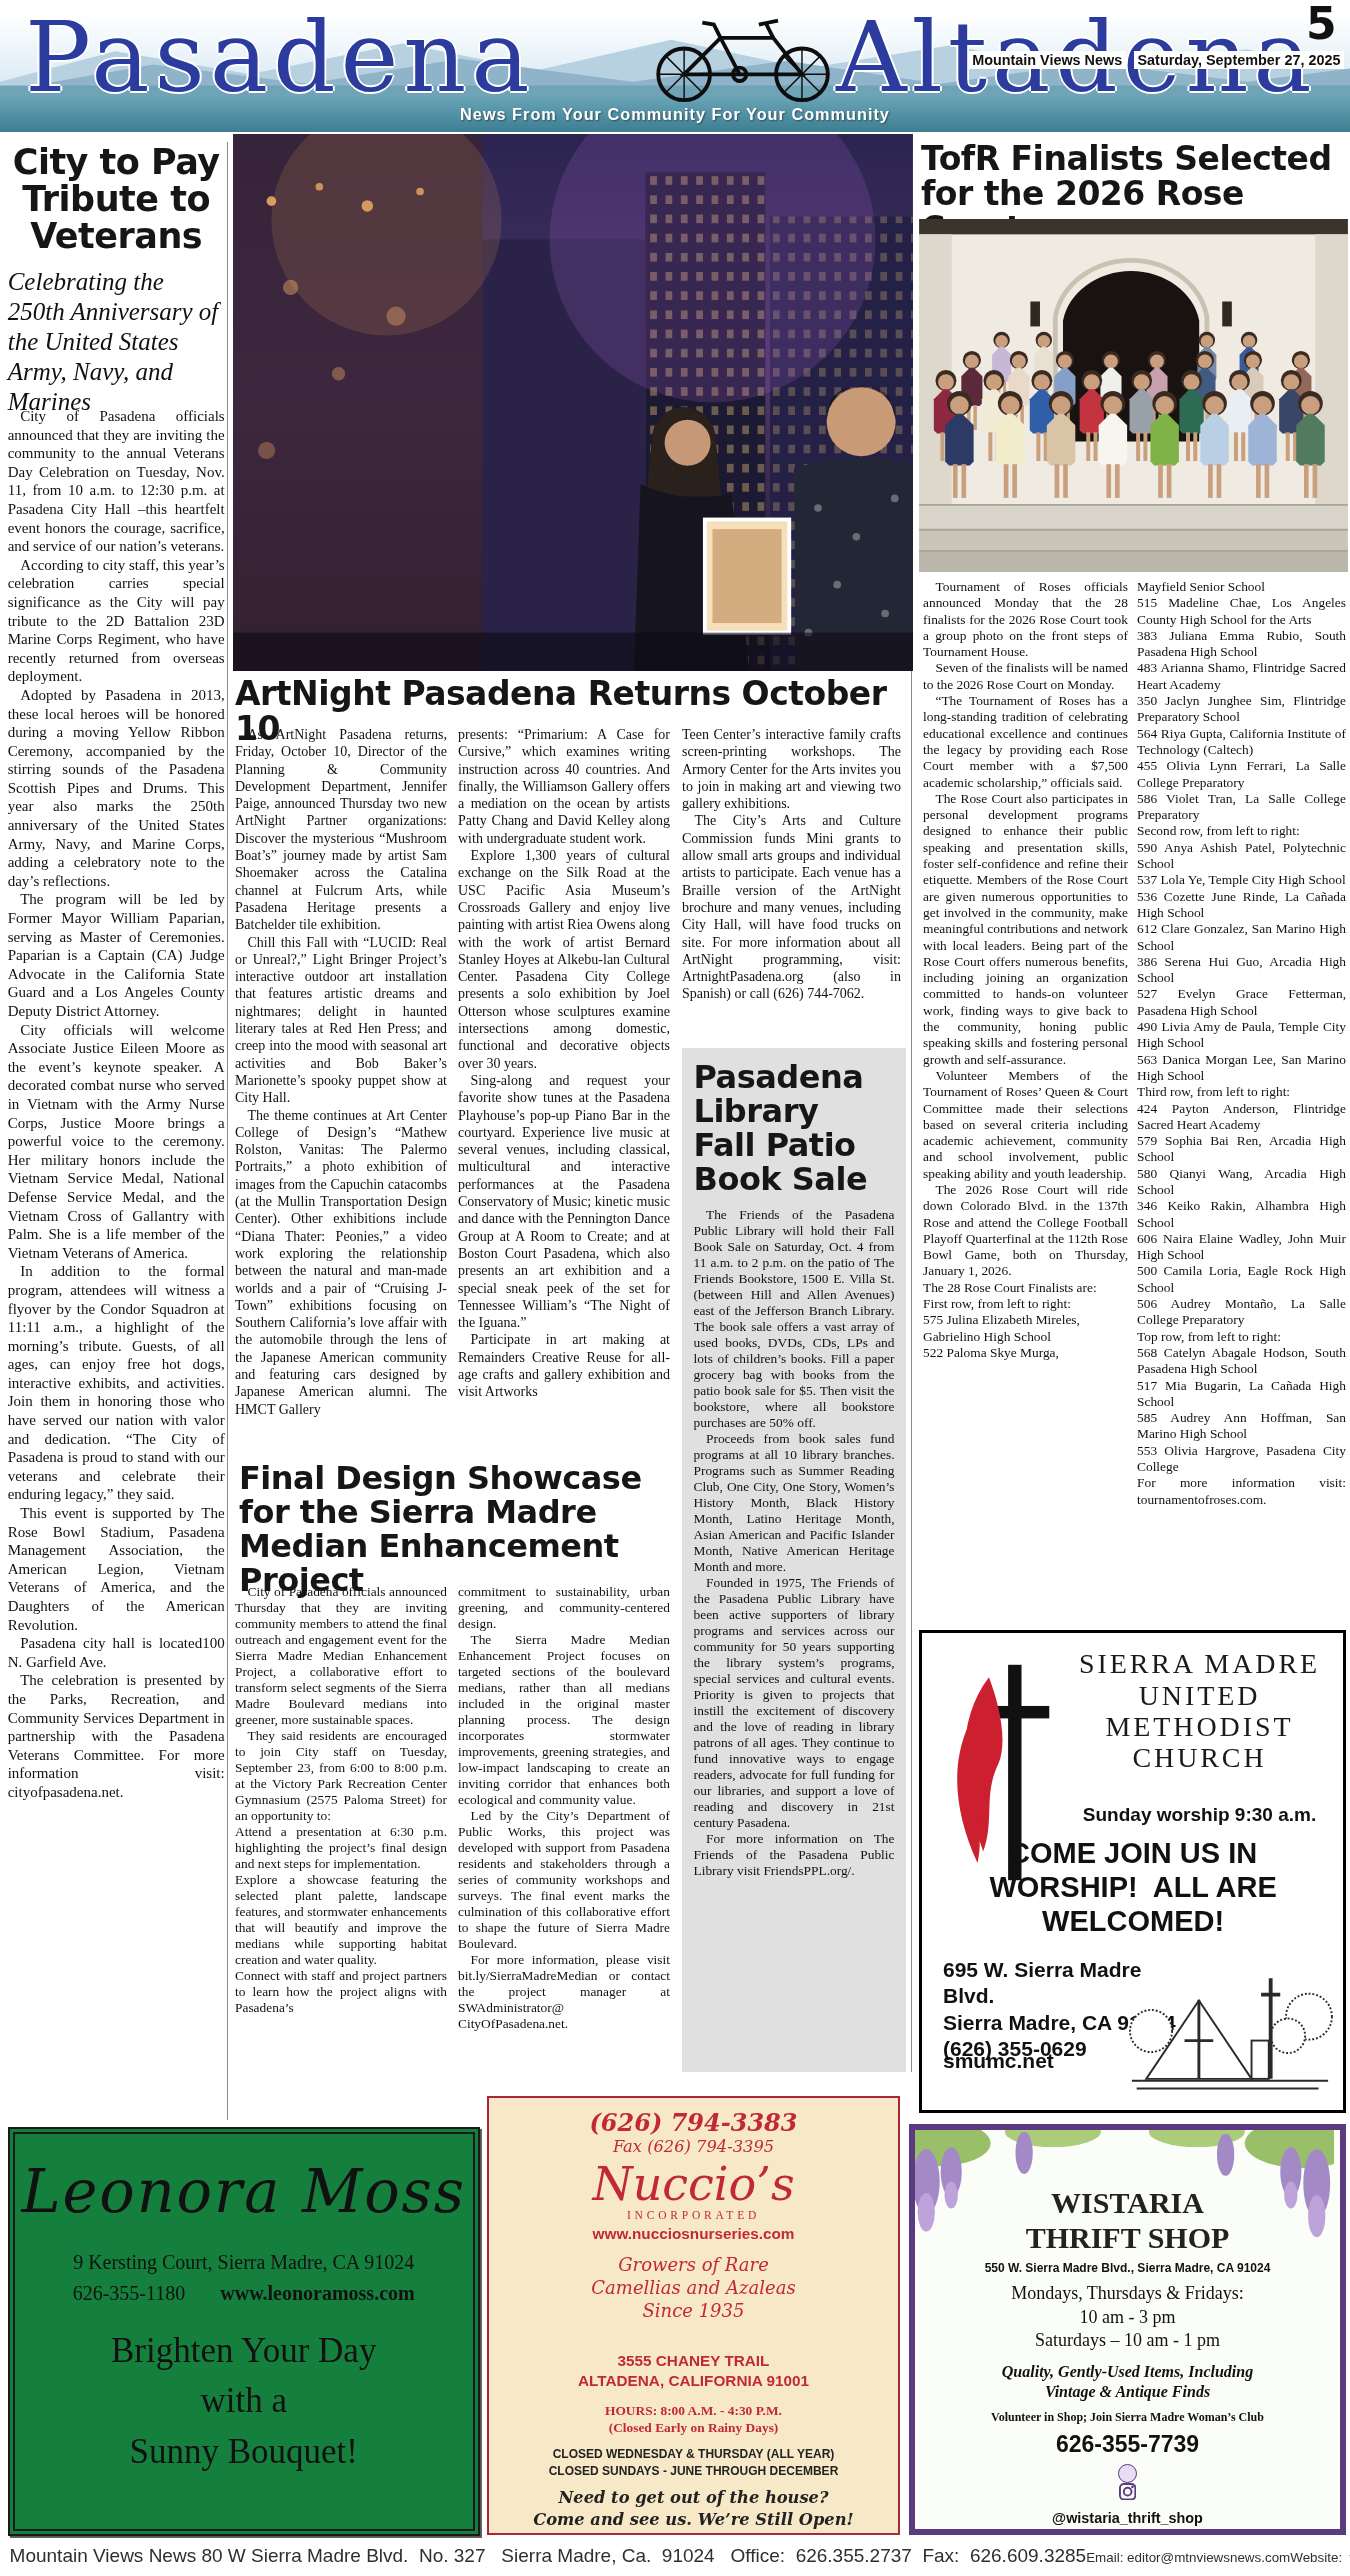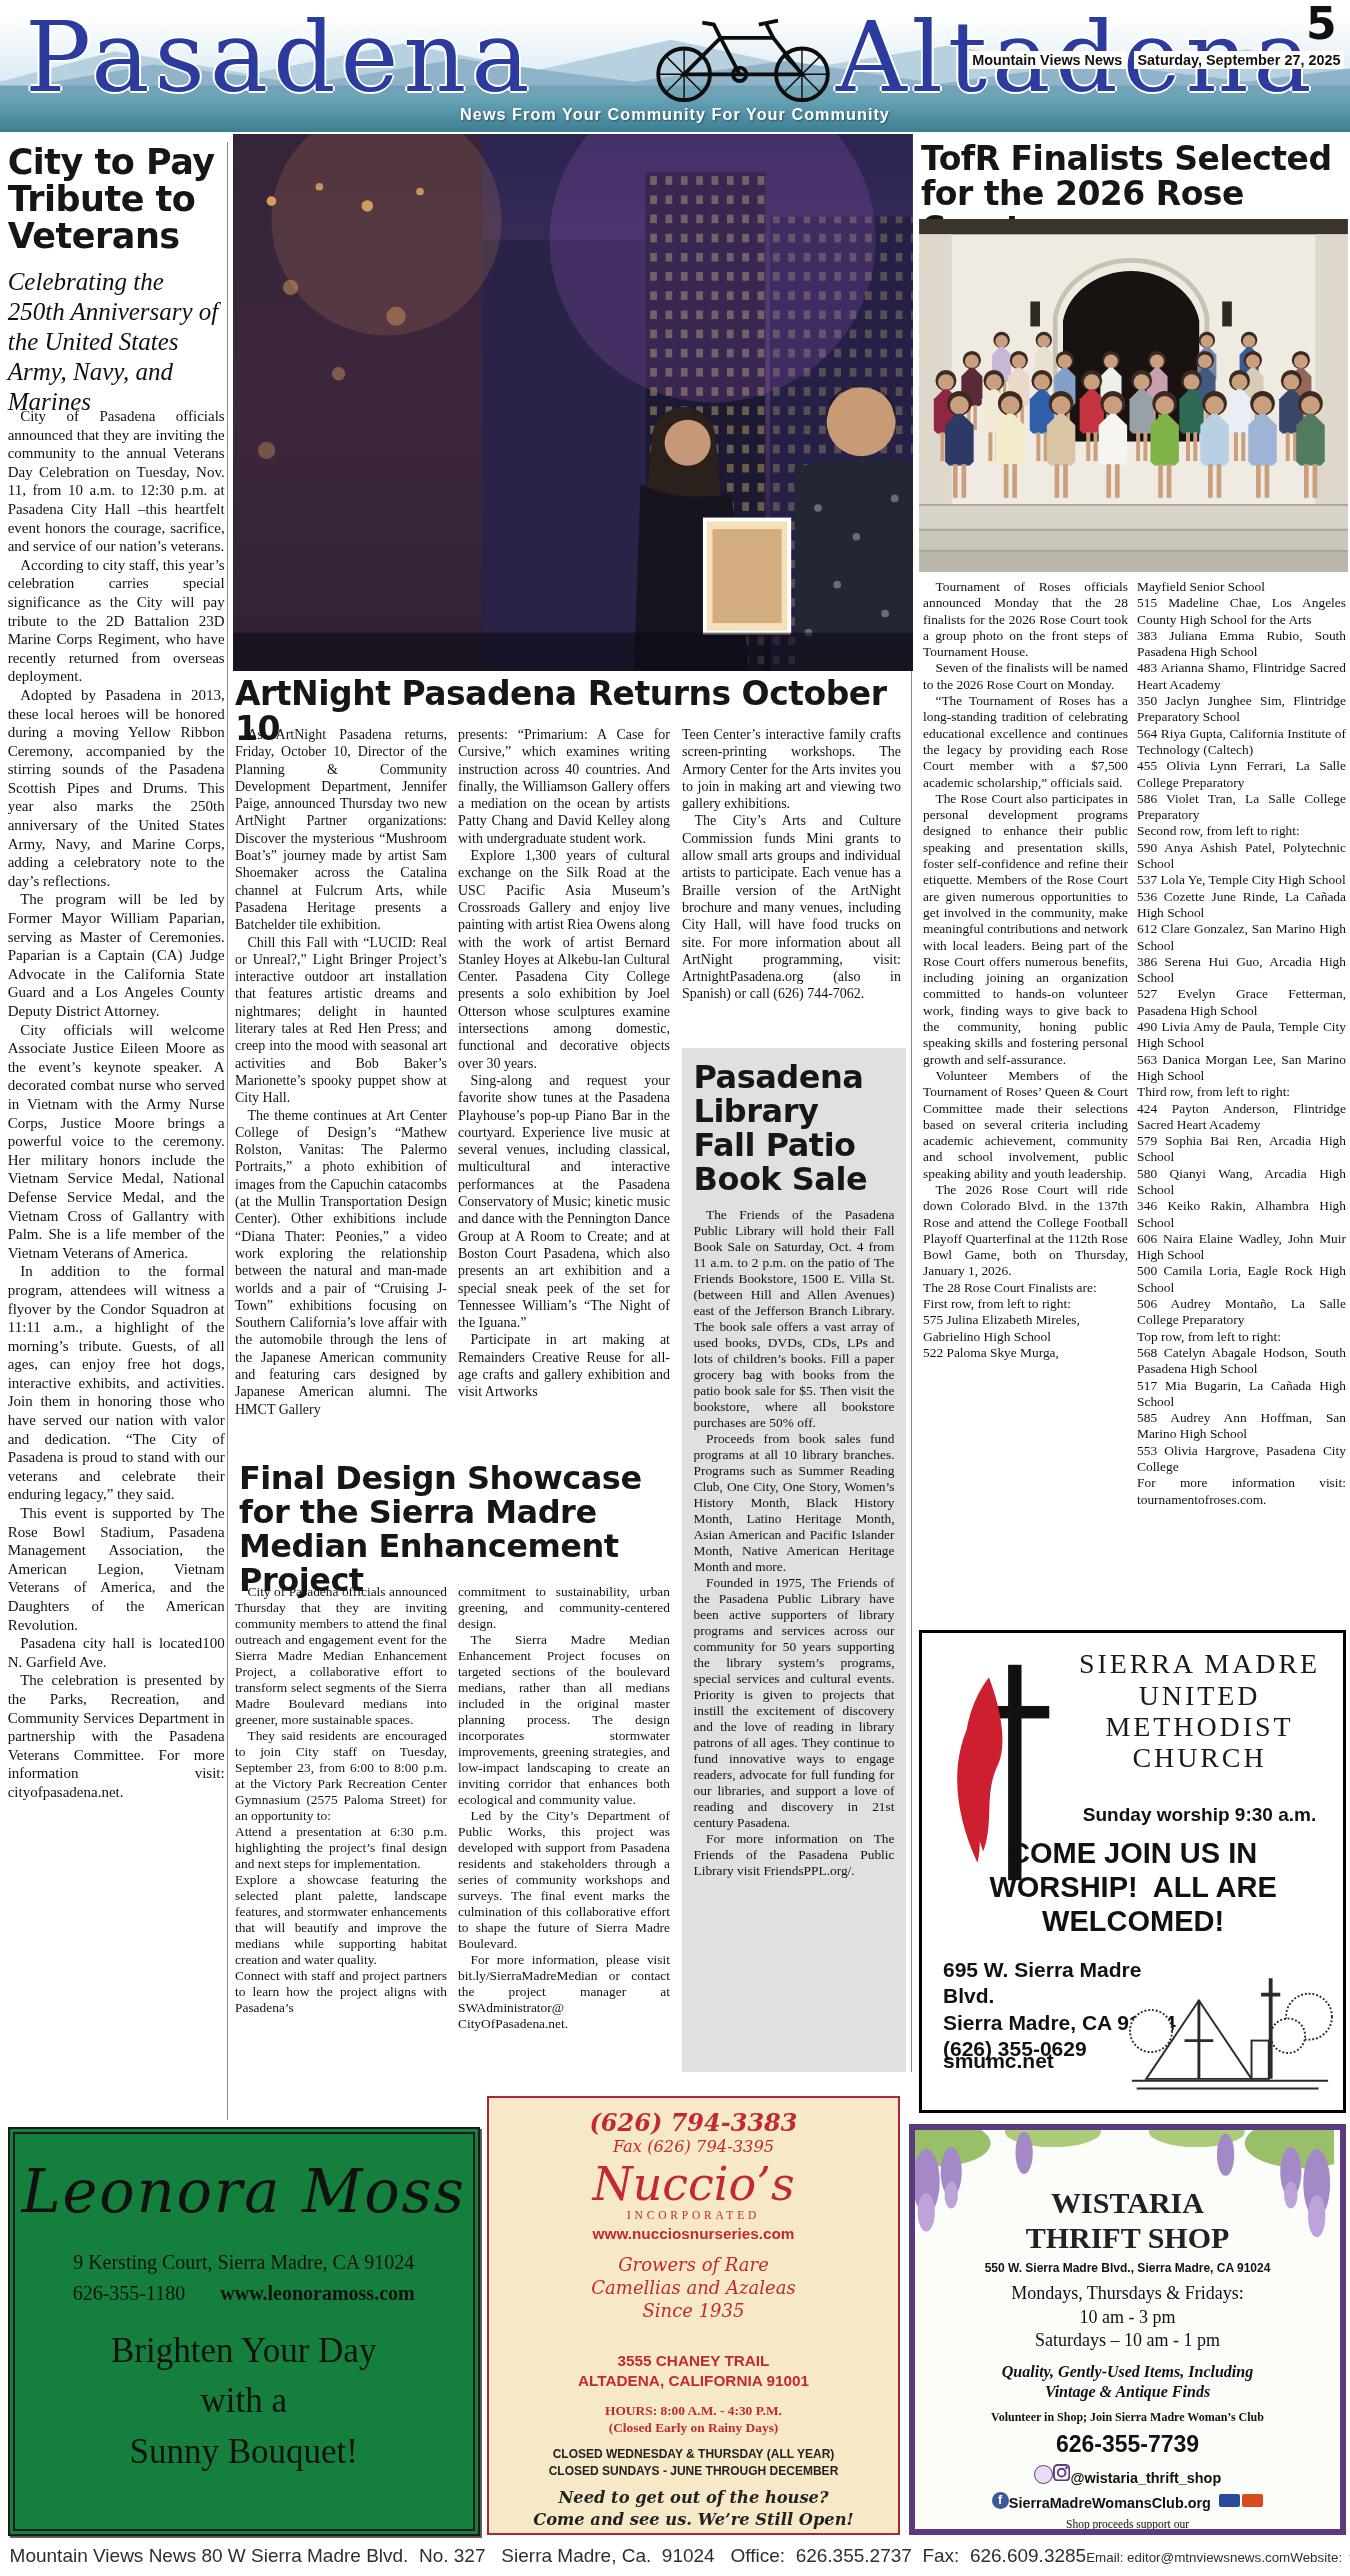--- a/index.html
+++ b/index.html
@@ -46,21 +46,21 @@
   .centered{text-align:center;}
   .nuccio{background:#f7e9c8;border:2.9px solid #a8283a;color:#c22838;}
   .nuccio p{margin:0;}
   .wistaria{border:6.7px solid #5c3a80;background:#fbfdf8;overflow:hidden;}
   .wist-title p{margin:0;text-align:center;font-family:"Liberation Serif",serif;font-weight:bold;
         font-size:30px;line-height:1.15;color:#222;}
   .lines p{margin:0;}
   .footer{display:flex;align-items:baseline;justify-content:space-between;
         font-family:"Liberation Sans",sans-serif;color:#2f2f2f;}
   .footer span{white-space:pre;}
-  .socialrow{display:flex;align-items:center;justify-content:center;gap:0;}
+  .socialrow{display:flex;align-items:center;justify-content:center;gap:0;flex-direction:column;}
 </style>
 </head>
 <body>
 
 <div class="page">
 
   <div class="abs masthead-bg">
     <svg width="1350" height="82" viewBox="0 0 1408 86" preserveAspectRatio="none">
       <defs>
           <linearGradient id="sky" x1="0" y1="0" x2="0" y2="1">
@@ -97,21 +97,21 @@
   <div class="abs pagenum" style="right:13.4px;top:1.9px;">5</div>
   <div class="abs chips" style="right:5.8px;top:51px;padding-left:39px;">
     <span>Mountain Views News</span>
     <span>Saturday, September 27, 2025</span>
   </div>
 
   <div class="abs vrule" style="left:227px;top:142px;height:1978px;"></div>
   <div class="abs vrule" style="left:911px;top:142px;height:1930px;"></div>
 
   <section>
-    <h1 class="abs hl" style="left:7.7px;top:144px;width:217px;font-size:35px;margin:0;">City to Pay Tribute to Veterans</h1>
+    <h1 class="abs hl" style="left:7.7px;top:144px;width:217px;font-size:35px;margin:0;text-align:center;">City to Pay Tribute to Veterans</h1>
     <div class="abs sub" style="left:7.7px;top:267px;width:217px;">Celebrating the 250th Anniversary of the United States Army, Navy, and Marines</div>
     <div class="abs copy vet" style="left:7.7px;top:407px;width:217px;height:1717px;">
         <p>City of Pasadena officials announced that they are inviting the community to the annual Veterans Day Celebration on Tuesday, Nov. 11, from 10 a.m. to 12:30 p.m. at Pasadena City Hall –this heartfelt event honors the courage, sacrifice, and service of our nation’s veterans.</p>
         <p>According to city staff, this year’s celebration carries special significance as the City will pay tribute to the 2D Battalion 23D Marine Corps Regiment, who have recently returned from overseas deployment.</p>
         <p>Adopted by Pasadena in 2013, these local heroes will be honored during a moving Yellow Ribbon Ceremony, accompanied by the stirring sounds of the Pasadena Scottish Pipes and Drums. This year also marks the 250th anniversary of the United States Army, Navy, and Marine Corps, adding a celebratory note to the day’s reflections.</p>
         <p>The program will be led by Former Mayor William Paparian, serving as Master of Ceremonies. Paparian is a Captain (CA) Judge Advocate in the California State Guard and a Los Angeles County Deputy District Attorney.</p>
         <p>City officials will welcome Associate Justice Eileen Moore as the event’s keynote speaker. A decorated combat nurse who served in Vietnam with the Army Nurse Corps, Justice Moore brings a powerful voice to the ceremony. Her military honors include the Vietnam Service Medal, National Defense Service Medal, and the Vietnam Cross of Gallantry with Palm. She is a life member of the Vietnam Veterans of America.</p>
         <p>In addition to the formal program, attendees will witness a flyover by the Condor Squadron at 11:11 a.m., a highlight of the morning’s tribute. Guests, of all ages, can enjoy free hot dogs, interactive exhibits, and activities. Join them in honoring those who have served our nation with valor and dedication. “The City of Pasadena is proud to stand with our veterans and celebrate their enduring legacy,” they said.</p>
         <p>This event is supported by The Rose Bowl Stadium, Pasadena Management Association, the American Legion, Vietnam Veterans of America, and the Daughters of the American Revolution.</p>
         <p>Pasadena city hall is located100 N. Garfield Ave.</p>

